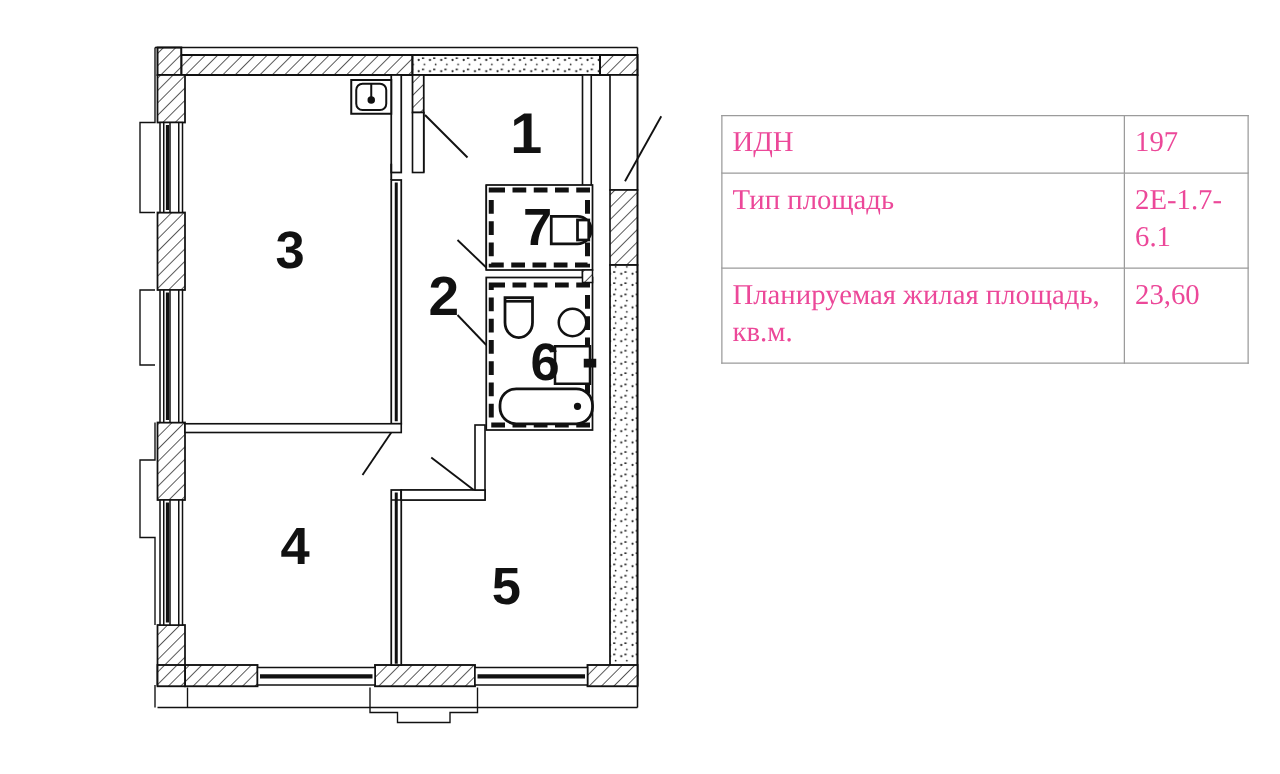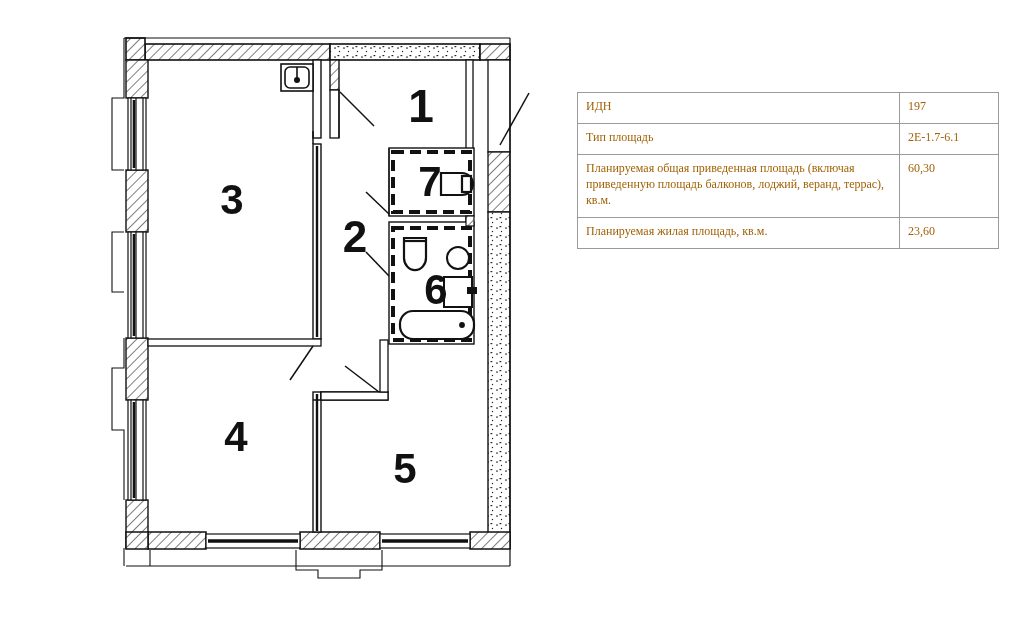--- a/index.html
+++ b/index.html
@@ -52,23 +52,23 @@
   table.spec {
     border-collapse: collapse;
     width: 387px;
     table-layout: fixed;
   }
   table.spec td {
     border: 1px solid #9b9b9b;
     vertical-align: top;
     padding: 6px 8px 8px 8px;
     font-family: "Liberation Serif", serif;
-    font-size: 12px;
+    font-size: 23px;
     line-height: 1.33;
-    color: #a16207;
+    color: #ec4899;
     background: #ffffff;
   }
   table.spec td.k {
     width: 305px;
     text-align: left;
     font-weight: 400;
   }
   table.spec td.v {
     width: 82px;
     font-weight: 400;
@@ -262,24 +262,20 @@
       <tbody>
         <tr>
           <td class="k">ИДН</td>
           <td class="v">197</td>
         </tr>
         <tr>
           <td class="k">Тип площадь</td>
           <td class="v">2Е-1.7-6.1</td>
         </tr>
         <tr>
-          <td class="k">Планируемая общая приведенная площадь (включая приведенную площадь балконов, лоджий, веранд, террас), кв.м.</td>
-          <td class="v">60,30</td>
-        </tr>
-        <tr>
           <td class="k">Планируемая жилая площадь, кв.м.</td>
           <td class="v">23,60</td>
         </tr>
       </tbody>
     </table>
   </div>
 
 </div>
 
 </body></html>

